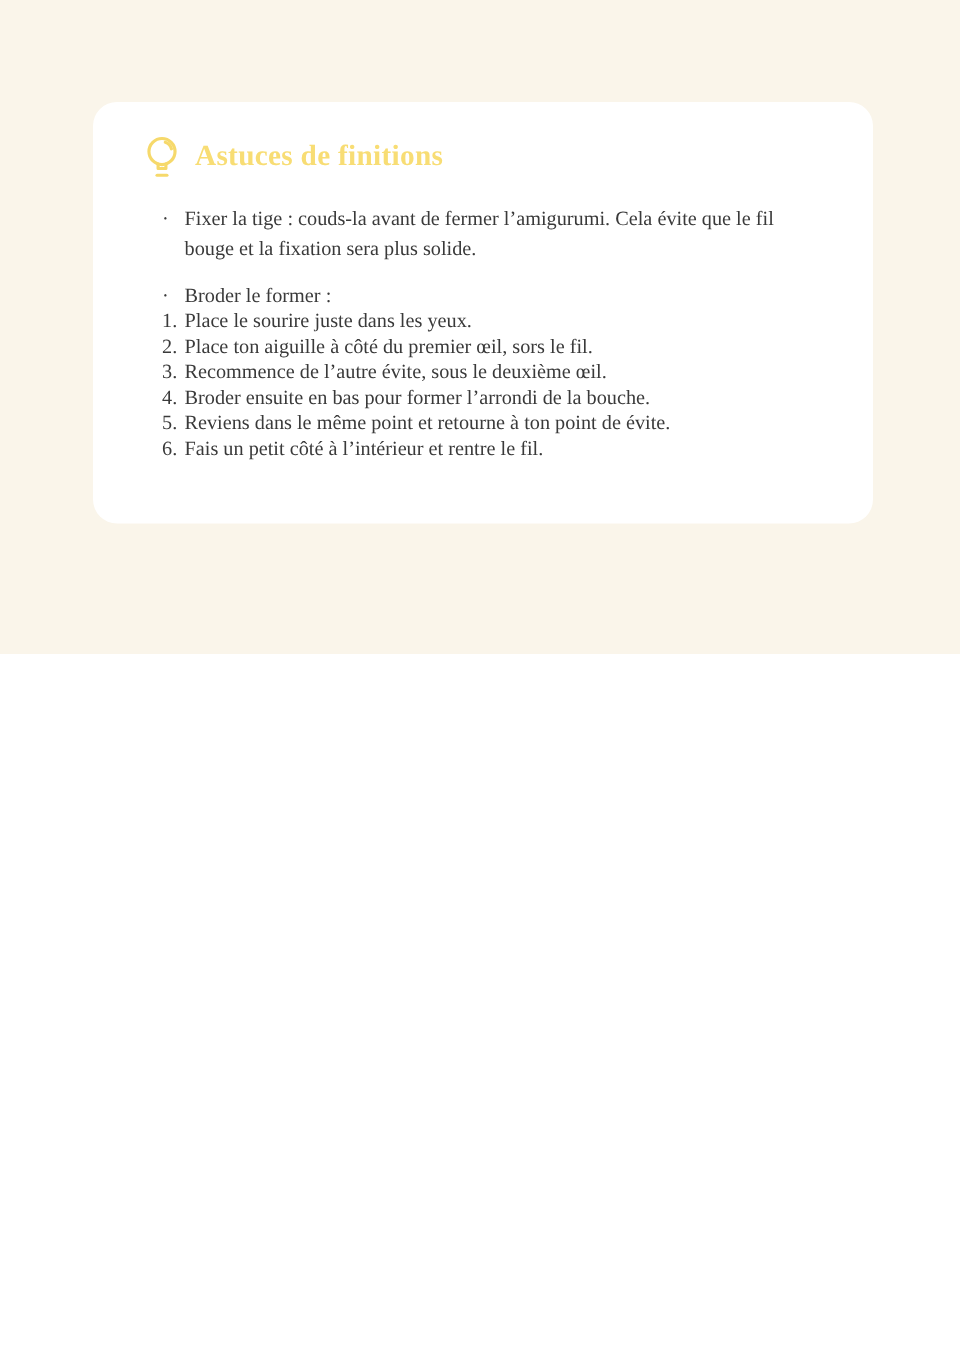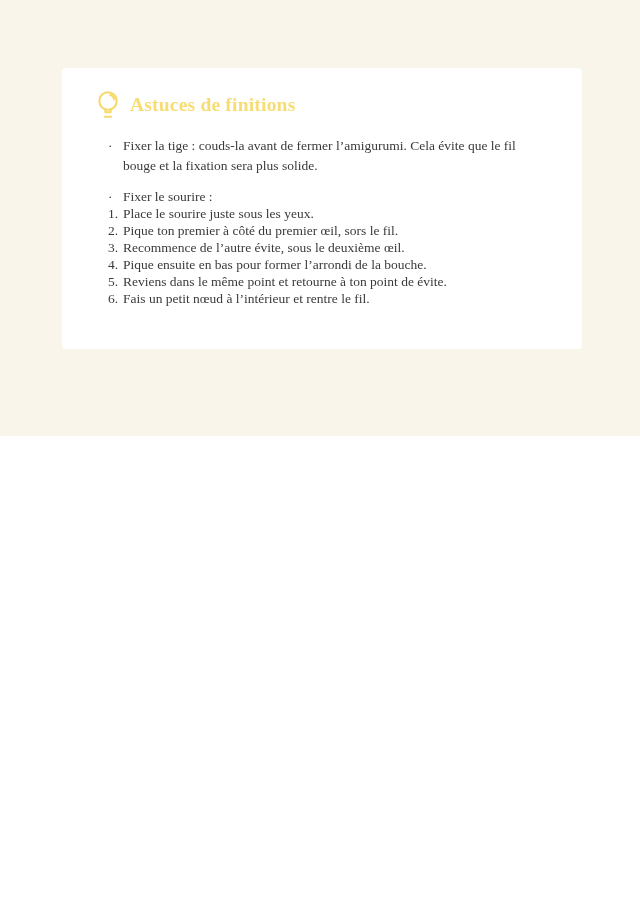--- a/index.html
+++ b/index.html
@@ -18,21 +18,21 @@
   }
   .page-bottom {
     position: absolute; left: 0; top: 436px;
     width: 640px; height: 466px;
     background: #FFFFFF;
   }
   .card {
     position: absolute; left: 62px; top: 68px;
     width: 520px; height: 281px;
     background: #FFFFFF;
-    border-radius: 4px;
+    border-radius: 16px;
     padding: 22px 28px 0 34px;
   }
   .card-header {
     display: flex; align-items: center;
     gap: 10px;
     height: 30px;
     margin-bottom: 16px;
   }
   .bulb { width: 24px; height: 30px; flex: none; display: block; }
   .card-title {
@@ -92,47 +92,47 @@
     </div>
 
     <div class="tip-row">
       <span class="bullet">·</span>
       <p class="tip-text">Fixer la tige : couds-la avant de fermer l’amigurumi. Cela évite que le fil
 bouge et la fixation sera plus solide.</p>
     </div>
 
     <div class="tip-row second">
       <span class="bullet">·</span>
-      <p class="tip-text">Fixer le sourire :</p>
+      <p class="tip-text">Broder le former :</p>
     </div>
 
     <ol class="steps">
       <li class="step-row">
         <span class="step-num">1.</span>
-        <span class="step-text">Place le sourire juste sous les yeux.</span>
+        <span class="step-text">Place le sourire juste dans les yeux.</span>
       </li>
       <li class="step-row">
         <span class="step-num">2.</span>
-        <span class="step-text">Pique ton premier à côté du premier œil, sors le fil.</span>
+        <span class="step-text">Place ton aiguille à côté du premier œil, sors le fil.</span>
       </li>
       <li class="step-row">
         <span class="step-num">3.</span>
         <span class="step-text">Recommence de l’autre évite, sous le deuxième œil.</span>
       </li>
       <li class="step-row">
         <span class="step-num">4.</span>
-        <span class="step-text">Pique ensuite en bas pour former l’arrondi de la bouche.</span>
+        <span class="step-text">Broder ensuite en bas pour former l’arrondi de la bouche.</span>
       </li>
       <li class="step-row">
         <span class="step-num">5.</span>
         <span class="step-text">Reviens dans le même point et retourne à ton point de évite.</span>
       </li>
       <li class="step-row">
         <span class="step-num">6.</span>
-        <span class="step-text">Fais un petit nœud à l’intérieur et rentre le fil.</span>
+        <span class="step-text">Fais un petit côté à l’intérieur et rentre le fil.</span>
       </li>
     </ol>
 
   </div>
 </div>
 
 <div class="page-bottom">
   
 </div>
 

